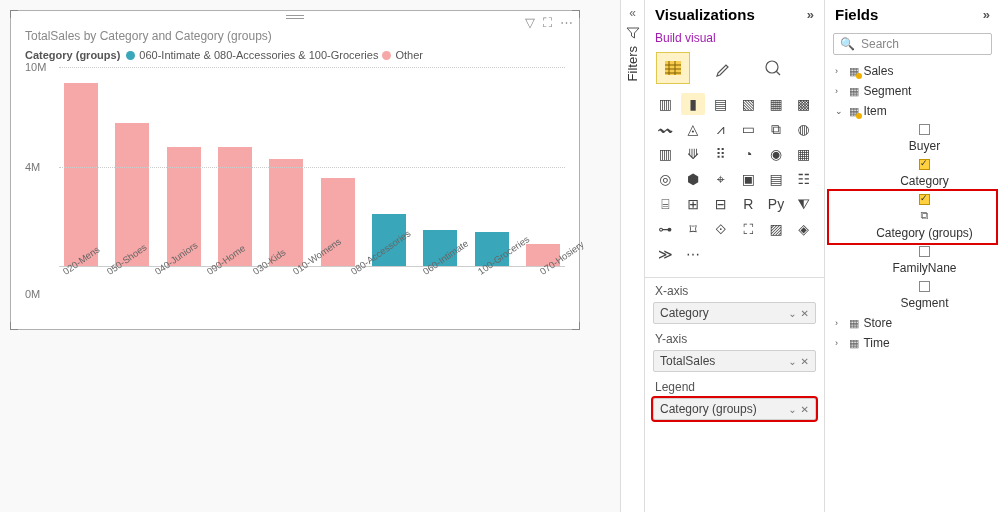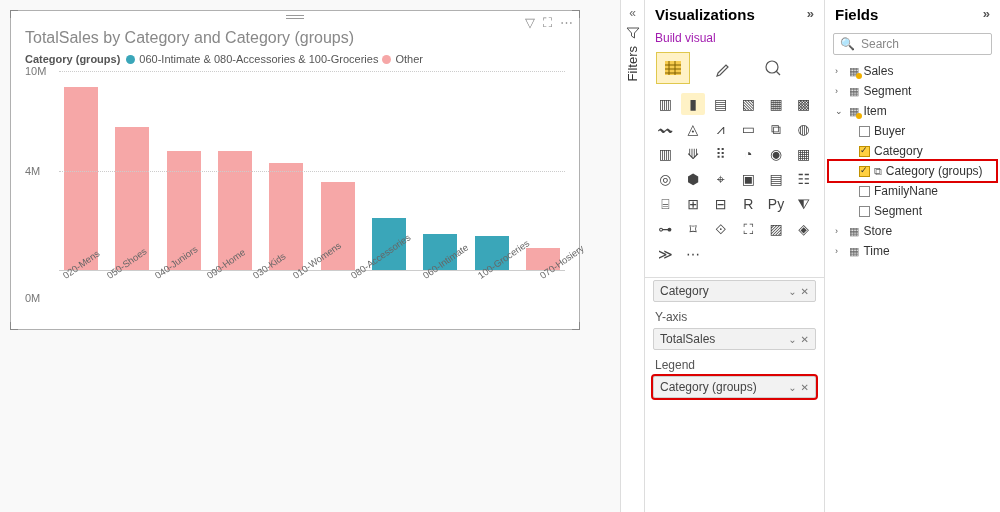--- a/index.html
+++ b/index.html
@@ -6,58 +6,58 @@
 body { width: 1000px; height: 512px; background: #fff; display: flex; overflow: hidden; }
 .canvas { flex: 1; background: #f9f9f9; position: relative; padding: 10px; background-image: radial-gradient(circle, #ccc 0.5px, transparent 0.5px); background-size: 10px 10px; }
 .chart-box { width: 570px; height: 320px; background: #fff; border: 1px solid #b0b0b0; position: relative; }
 .chart-corner { position: absolute; width: 8px; height: 8px; border: 1px solid #888; }
 .chart-corner.tl { top: -1px; left: -1px; border-right: none; border-bottom: none; }
 .chart-corner.tr { top: -1px; right: -1px; border-left: none; border-bottom: none; }
 .chart-corner.bl { bottom: -1px; left: -1px; border-right: none; border-top: none; }
 .chart-corner.br { bottom: -1px; right: -1px; border-left: none; border-top: none; }
 .chart-handle { position: absolute; top: 4px; left: 50%; transform: translateX(-50%); width: 18px; height: 4px; border-top: 1px solid #999; border-bottom: 1px solid #999; }
 .chart-toolbar { position: absolute; top: 4px; right: 6px; display: flex; gap: 8px; color: #888; font-size: 13px; }
-.chart-title { padding: 18px 14px 6px; color: #888; font-size: 16px; }
+.chart-title { padding: 18px 14px 6px; color: #888; font-size: 12px; }
 .legend-row { padding: 0 14px 6px; font-size: 11px; color: #555; display: flex; align-items: center; gap: 4px; }
 .leg-label { font-weight: 600; margin-right: 2px; }
 .swatch { width: 9px; height: 9px; border-radius: 50%; display: inline-block; }
 .plot { position: relative; height: 200px; margin: 0 14px 0 48px; border-bottom: 1px solid #ccc; }
 .grid { position: absolute; left: 0; right: 0; top: 0; bottom: 0; }
 .gline { position: absolute; left: 0; right: 0; border-top: 1px dotted #ccc; }
 .ylabel { position: absolute; left: -34px; font-size: 11px; color: #777; transform: translateY(-50%); }
 .bars { display: flex; align-items: flex-end; height: 100%; gap: 3.5%; padding: 0 1%; }
 .bar { width: 7%; }
 .xlabels { display: flex; margin: 2px 14px 0 48px; font-size: 9.5px; color: #666; }
 .xl { flex: 1; transform: rotate(-35deg); transform-origin: top left; white-space: nowrap; height: 40px; text-align: left; padding-left: 2px; }
 .collapse-rail { width: 24px; border-left: 1px solid #ddd; display: flex; flex-direction: column; align-items: center; padding-top: 6px; gap: 6px; }
 .collapse-rail .chev { font-size: 12px; color: #666; }
 .vlabel { writing-mode: vertical-rl; font-size: 13px; color: #333; transform: rotate(180deg); }
 .viz-panel { width: 180px; border-left: 1px solid #ddd; display: flex; flex-direction: column; }
-.panel-hd { display: flex; justify-content: space-between; padding: 6px 10px; font-size: 15px; font-weight: 600; }
+.panel-hd { display: flex; justify-content: space-between; align-items: center; padding: 6px 10px; font-size: 15px; font-weight: 600; }
 .panel-hd .chev { font-size: 13px; color: #555; }
 .sub-hd { padding: 2px 10px; font-size: 12px; color: #a21caf; }
 .build-tabs { display: flex; gap: 18px; padding: 6px 12px 10px; align-items: center; }
 .build-tab { width: 32px; height: 30px; display: flex; align-items: center; justify-content: center; }
 .build-tab.active { background: #fff2c6; outline: 1px solid #e0c84d; }
 .viz-grid { display: grid; grid-template-columns: repeat(6, 1fr); gap: 3px; padding: 0 8px 8px; }
 .viz-item { height: 22px; display: flex; align-items: center; justify-content: center; font-size: 14px; color: #444; border-radius: 2px; cursor: pointer; }
 .viz-item.sel { background: #fff2c6; }
 .viz-sep { border-top: 1px solid #ddd; margin: 4px 0 0; }
 .well-label { padding: 6px 10px 2px; font-size: 12px; color: #555; }
 .well { margin: 2px 8px; background: #f2f2f2; border: 1px solid #d0d0d0; border-radius: 2px; display: flex; align-items: center; padding: 3px 6px; font-size: 12px; color: #444; }
 .well .wname { flex: 1; }
 .well .wicn { color: #777; font-size: 10px; margin-left: 4px; }
 .red-box { outline: 2px solid #d00; }
 .fields-panel { width: 176px; border-left: 1px solid #ddd; display: flex; flex-direction: column; }
 .search-box { margin: 4px 8px 6px; border: 1px solid #c0c0c0; border-radius: 2px; display: flex; align-items: center; padding: 3px 6px; gap: 6px; font-size: 12px; color: #888; }
 .tree { font-size: 12px; color: #333; padding: 0 4px; }
 .tnode { display: flex; align-items: center; gap: 4px; padding: 3px 6px; cursor: pointer; }
 .tnode .caret { width: 10px; font-size: 9px; color: #555; }
 .tnode .ticn { font-size: 11px; color: #666; }
-.tnode.child { padding-left: 30px; }
+.tnode.child { padding-left: 30px; flex-direction: column; }
 .chk { width: 11px; height: 11px; border: 1px solid #888; display: inline-block; }
 .chk.on { background: #ffd040; border-color: #c09000; position: relative; }
 .chk.on::after { content: "✓"; position: absolute; font-size: 9px; top: -2px; left: 0; color: #333; }
 .tb-badge { position: relative; }
 .tb-badge::after { content: ""; position: absolute; width: 6px; height: 6px; background: #f0b000; border-radius: 50%; bottom: -1px; right: -3px; }
 svg { display: block; }
 </style>
 </head>
 <body>
 
@@ -185,20 +185,21 @@
       <div class="viz-item">⊶</div>
       <div class="viz-item">⌑</div>
       <div class="viz-item">⟐</div>
       <div class="viz-item">⛶</div>
       <div class="viz-item">▨</div>
       <div class="viz-item">◈</div>
       <div class="viz-item">≫</div>
       <div class="viz-item">⋯</div>
     </div>
   <div class="viz-sep"></div>
+  <div class="well-label">X-axis</div>
   <div class="well">
       <span class="wname">Category</span>
       <span class="wicn">⌄</span>
       <span class="wicn">✕</span>
     </div>
   <div class="well-label">Y-axis</div>
   <div class="well">
       <span class="wname">TotalSales</span>
       <span class="wicn">⌄</span>
       <span class="wicn">✕</span>

